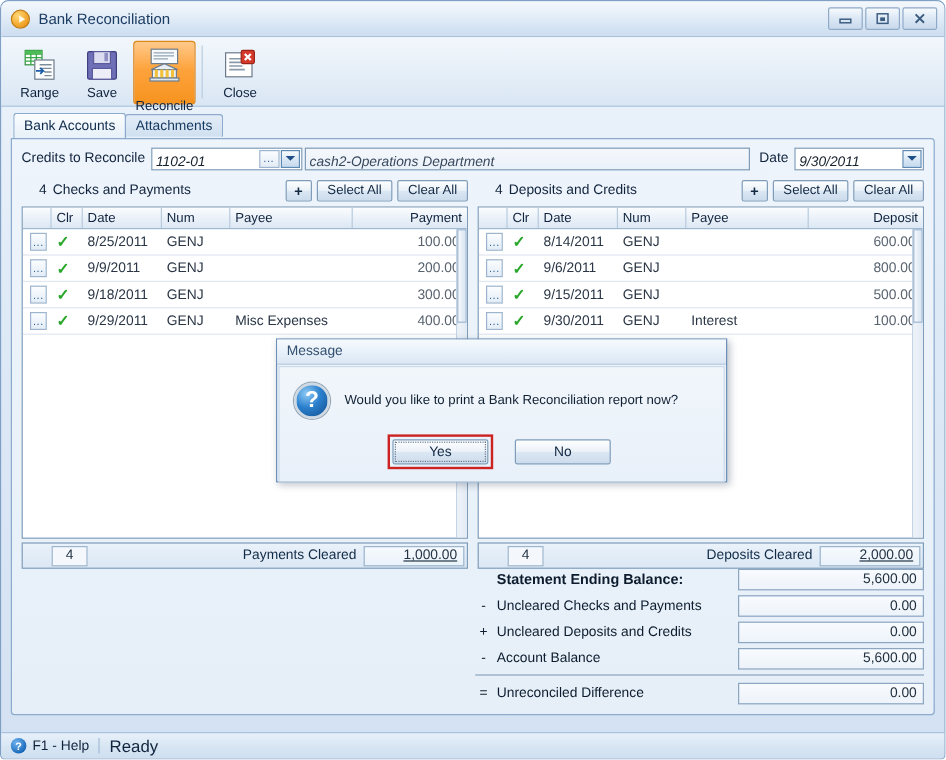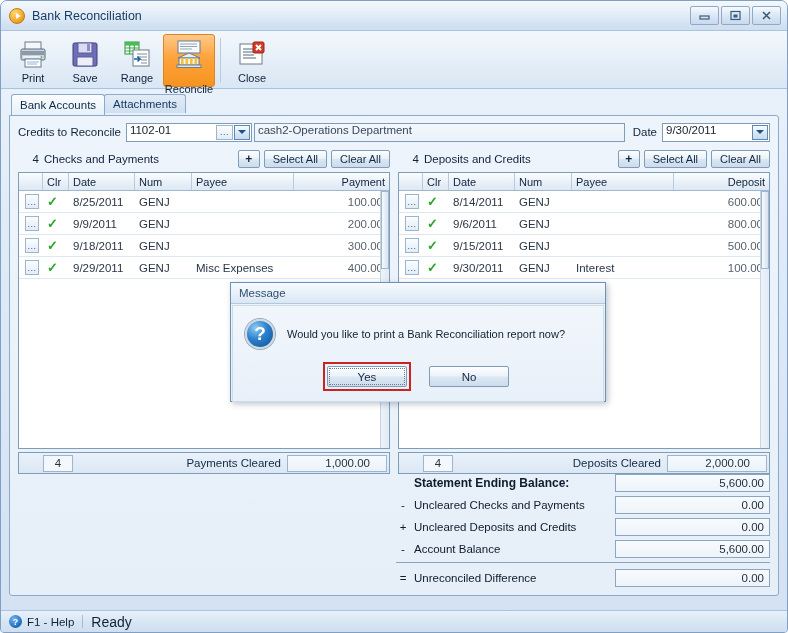--- a/index.html
+++ b/index.html
@@ -92,21 +92,21 @@
   .tbsep {
     width: 1px; height: 44px;
     background: #b9ccdf;
     margin: 4px 5px 0 5px;
   }
 
   
   #tabstrip {
     height: 21px;
     margin: 5px 0 0 10px;
-    display: flex; align-items: flex-start;
+    display: flex; align-items: center;
     position: relative; z-index: 3;
   }
   .tab {
     height: 19px;
     padding: 0 8px;
     display: flex; align-items: center;
     font-size: 11.5px; color: #14375e;
     border: 1px solid #8cabcc;
     border-bottom: none;
     border-radius: 3px 3px 0 0;
@@ -132,23 +132,24 @@
     padding: 6px 8px 0 8px;
   }
 
   
   #acctrow { display: flex; align-items: center; height: 20px; }
   #acctlabel { font-size: 11.5px; color: #10233d; margin-right: 5px; }
   .field {
     height: 19px;
     border: 1px solid #7f9db9;
     background: #ffffff;
-    display: flex; align-items: flex-start;
+    display: flex; align-items: flex-end;
     font-size: 11.5px; color: #16212e;
     padding: 0 3px;
+    font-style: italic;
   }
   #acctcode { width: 126px; position: relative; padding-right: 36px; }
   .btn-ellipsis {
     position: absolute; right: 18px; top: 1px;
     width: 17px; height: 15px;
     border: 1px solid #9cb4cd;
     background: linear-gradient(180deg,#fbfdff,#e3ecf6);
     display: flex; align-items: center; justify-content: center;
     font-size: 9px; color: #2c5c91; letter-spacing: 0.5px;
     cursor: pointer;
@@ -265,25 +266,25 @@
     width: 30px; height: 17px; margin-left: 22px;
     border: 1px solid #9cb4cd; background: #f4f8fc;
     display: flex; align-items: center; justify-content: center;
     font-size: 11.5px; color: #243445;
   }
   .totbar .tlabel {
     flex: 1 1 auto; text-align: right;
     font-size: 11.5px; color: #102a46; padding-right: 6px; margin-left: 14px;
   }
   .totbar .tval {
-    width: 100px; height: 17px;
+    width: 84px; height: 17px;
     border: 1px solid #9cb4cd;
     background: linear-gradient(180deg,#f6fafd,#eaf2fa);
     display: flex; align-items: center; justify-content: flex-end;
-    font-size: 11.5px; color: #243445; padding-right: 16px;
+    font-size: 11.5px; color: #243445; padding-right: 5px; text-decoration: underline;
   }
 
   
   #summary {
     position: absolute; right: 8px; bottom: 6px;
     width: 374px;
   }
   .srow { display: flex; align-items: center; height: 21px; margin-bottom: 1px; }
   .sop { width: 14px; text-align: center; font-size: 11.5px; color: #0c1c2e; }
   .slab { flex: 1 1 auto; font-size: 11.5px; color: #0c1c2e; padding-left: 4px; }
@@ -393,59 +394,45 @@
       <div class="wbtn">
         <svg width="13" height="11" viewBox="0 0 13 11">
             <path d="M3 2 L10 9 M10 2 L3 9" stroke="#3a5a7e" stroke-width="1.6" fill="none"></path>
           </svg>
       </div>
     </div>
   </div>
 
   <div id="toolbar">
 
-    <div class="tbtn">
-      <span class="tbico">
-        <svg width="32" height="32" viewBox="0 0 32 32">
-          <rect x="8" y="4" width="16" height="8" fill="#f4f7fa" stroke="#6b7b8c"></rect>
-          <rect x="4" y="11" width="24" height="11" rx="1.5" fill="#c9d2dc" stroke="#5c6a79"></rect>
-          <rect x="5" y="13" width="22" height="4" fill="#8b99a8"></rect>
-          <rect x="6" y="18" width="20" height="2" fill="#eaf0f6"></rect>
-          <circle cx="24.5" cy="19" r="1" fill="#44c444"></circle>
-          <rect x="8" y="21" width="16" height="8" fill="#ffffff" stroke="#6b7b8c"></rect>
-          <path d="M10 24 H22 M10 26 H20" stroke="#8fb4d8" stroke-width="1.2"></path>
-        </svg>
-      </span>
-      <span class="lbl">Print</span>
-    </div>
-
-    <div class="tbtn">
-      <span class="tbico">
-        <svg width="32" height="32" viewBox="0 0 32 32">
-          <rect x="4" y="5" width="24" height="23" rx="1.5" fill="#6f6fb8" stroke="#3f3f80"></rect>
-          <rect x="9" y="5" width="14" height="10" fill="#dcdcf0" stroke="#5a5a9c"></rect>
-          <rect x="8" y="19" width="16" height="9" fill="#eeeef8" stroke="#5a5a9c"></rect>
-          <rect x="18" y="6" width="3" height="7" fill="#8f8fc4"></rect>
-        </svg>
-      </span>
-      <span class="lbl">Save</span>
-    </div>
 
     <div class="tbtn">
       <span class="tbico">
         <svg width="32" height="32" viewBox="0 0 32 32">
           <rect x="4" y="4" width="14" height="12" fill="#ffffff" stroke="#2f8f3a"></rect>
           <path d="M4 7 H18 M4 10 H18 M4 13 H18 M8.7 4 V16 M13.3 4 V16" stroke="#36a945" stroke-width="1.1"></path>
           <rect x="4" y="4" width="14" height="3" fill="#4dbb56"></rect>
           <rect x="12" y="12" width="16" height="16" fill="#ffffff" stroke="#6b7b8c"></rect>
           <path d="M16 16 H26 M16 19 H26 M20 22 H26 M20 25 H26" stroke="#7d8c9b" stroke-width="1.2"></path>
           <path d="M13 21 H19 L16.5 18.5 M16.5 23.5 L19 21" stroke="#1d5ea8" stroke-width="1.5" fill="none"></path>
         </svg>
       </span>
       <span class="lbl">Range</span>
+    </div>
+
+    <div class="tbtn">
+      <span class="tbico">
+        <svg width="32" height="32" viewBox="0 0 32 32">
+          <rect x="4" y="5" width="24" height="23" rx="1.5" fill="#6f6fb8" stroke="#3f3f80"></rect>
+          <rect x="9" y="5" width="14" height="10" fill="#dcdcf0" stroke="#5a5a9c"></rect>
+          <rect x="8" y="19" width="16" height="9" fill="#eeeef8" stroke="#5a5a9c"></rect>
+          <rect x="18" y="6" width="3" height="7" fill="#8f8fc4"></rect>
+        </svg>
+      </span>
+      <span class="lbl">Save</span>
     </div>
 
     <div class="tbtn active">
       <span class="tbico">
         <svg width="32" height="32" viewBox="0 0 32 32">
           <rect x="5" y="3" width="22" height="12" fill="#f7fafc" stroke="#6d7d8d"></rect>
           <path d="M7 6 H24 M7 8.5 H24 M7 11 H19" stroke="#93a3b3" stroke-width="1.1"></path>
           <path d="M16 15 L5 20 H27 Z" fill="#e8eef4" stroke="#6d7d8d"></path>
           <rect x="6" y="20" width="20" height="7" fill="#f0f4f8" stroke="#6d7d8d"></rect>
           <rect x="8" y="20" width="2.6" height="7" fill="#f2c23c"></rect>

